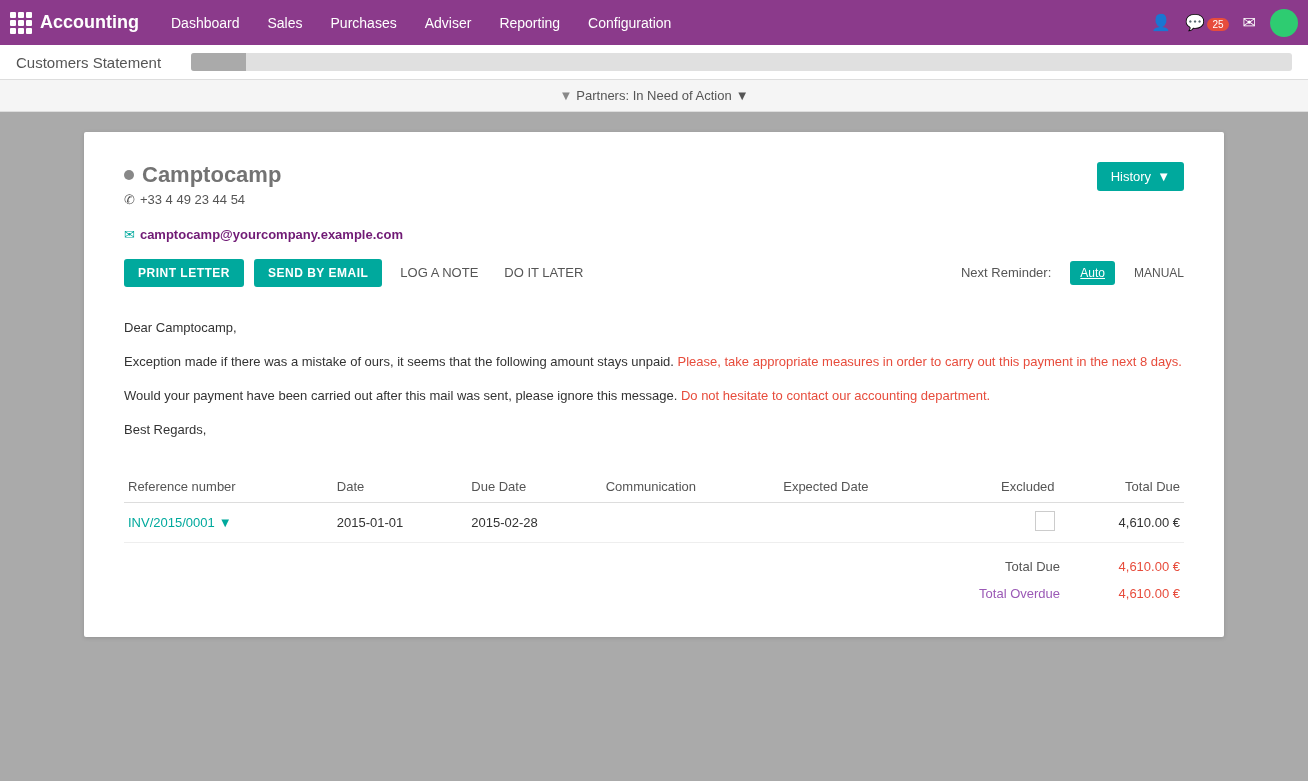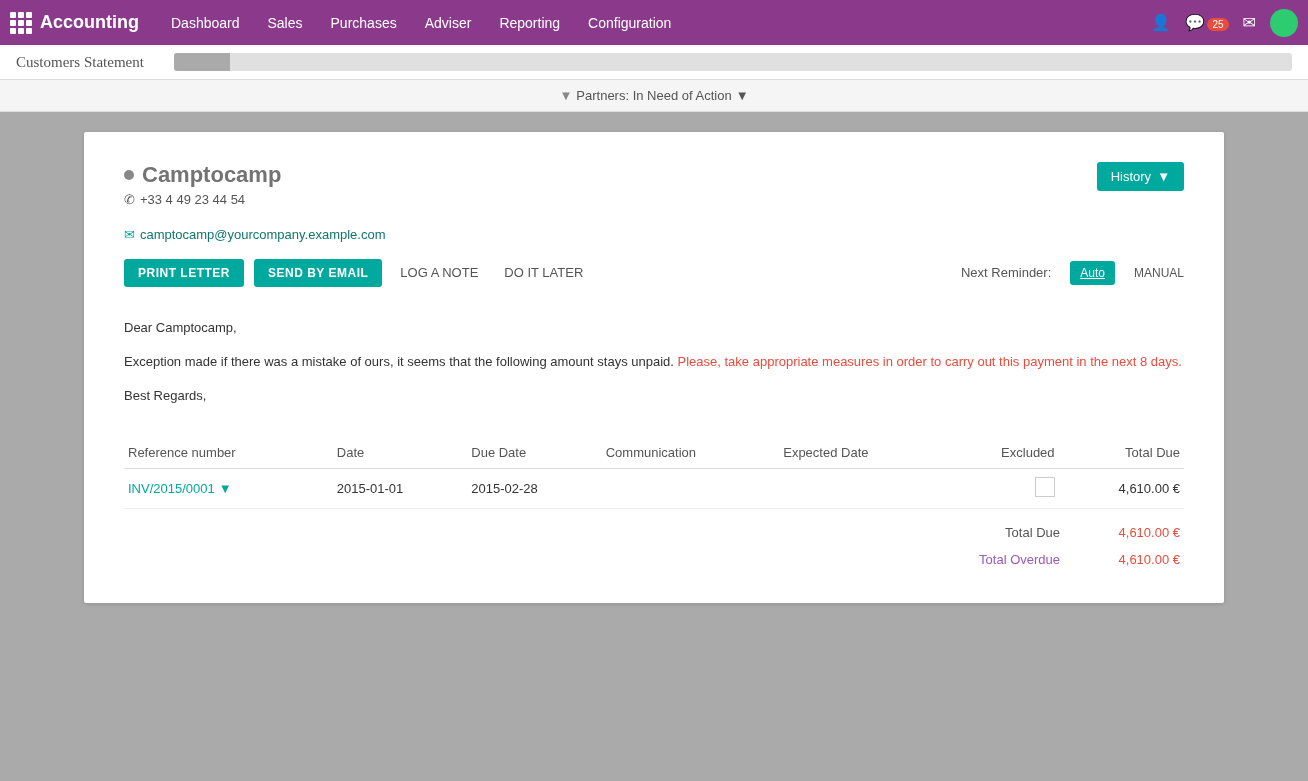--- a/index.html
+++ b/index.html
@@ -80,21 +80,20 @@
       border-bottom: 1px solid #ddd;
       padding: 8px 16px;
       display: flex;
       align-items: center;
       justify-content: space-between;
     }
     .subheader-title {
       font-size: 15px;
       color: #555;
       font-weight: normal;
-      font-family: Liberation Serif, serif;
     }
     .progress-bar-container {
       flex: 1;
       margin-left: 30px;
       height: 18px;
       background: #e0e0e0;
       border-radius: 3px;
       overflow: hidden;
     }
     .progress-bar-fill {
@@ -378,40 +377,44 @@
         </div>
       </div>
       <button class="history-btn">
         <span>History</span>
         <span>▼</span>
       </button>
     </div>
 
     <div class="company-email">
       <span>✉</span>
-      <a href="#" style="color:#0f766e; text-decoration:none;">camptocamp@yourcompany.example.com</a>
+      <a href="#" style="color:#701a75; text-decoration:none;font-weight:bold;">camptocamp@yourcompany.example.com</a>
     </div>
 
     <div class="action-buttons">
       <button class="btn-primary">PRINT LETTER</button>
       <button class="btn-primary">SEND BY EMAIL</button>
       <button class="btn-link">LOG A NOTE</button>
       <button class="btn-link">DO IT LATER</button>
       <div class="next-reminder">
         <span>Next Reminder:</span>
         <button class="reminder-btn-auto">Auto</button>
         <button class="reminder-btn-manual">MANUAL</button>
       </div>
     </div>
 
     <div class="letter-body">
       <p>Dear Camptocamp,</p>
       <p>
         <span>Exception made if there was a mistake of ours, it seems that the following amount stays unpaid.</span>
         <span class="highlight">Please, take appropriate measures in order to carry out this payment in the next 8 days.</span>
+      </p>
+      <p>
+        <span>Would your payment have been carried out after this mail was sent, please ignore this message.</span>
+        <span class="highlight">Do not hesitate to contact our accounting department.</span>
       </p>
       <p>Best Regards,</p>
     </div>
 
     <table class="invoice-table">
       <thead>
         <tr>
           <th>Reference number</th>
           <th>Date</th>
           <th>Due Date</th>

